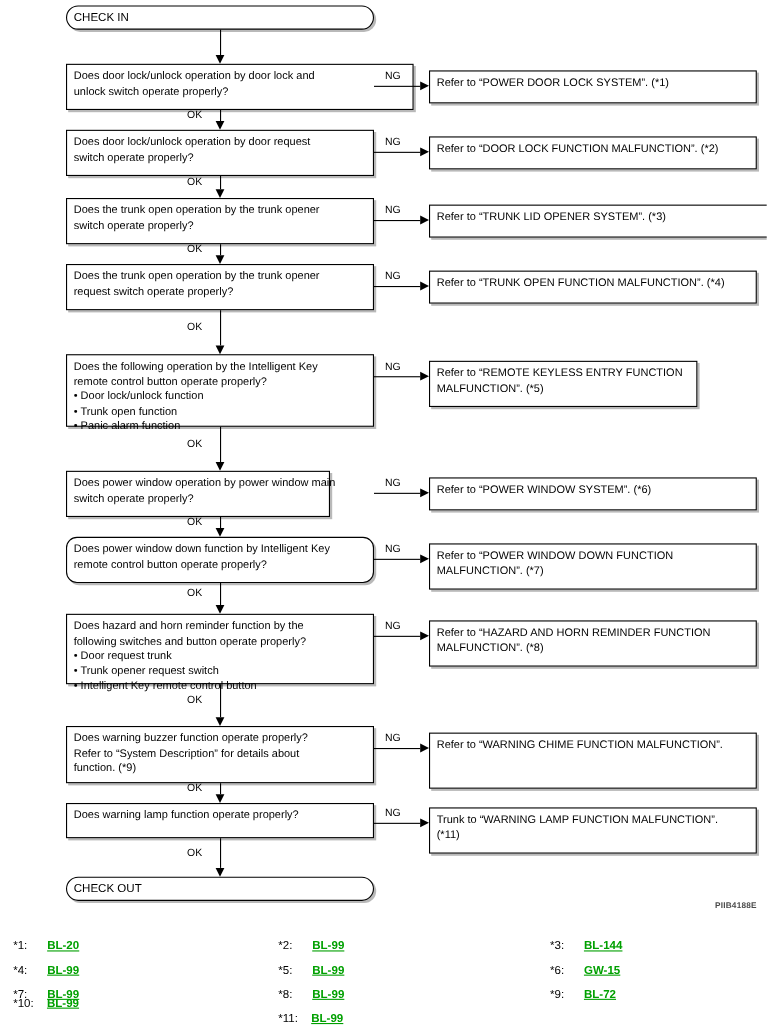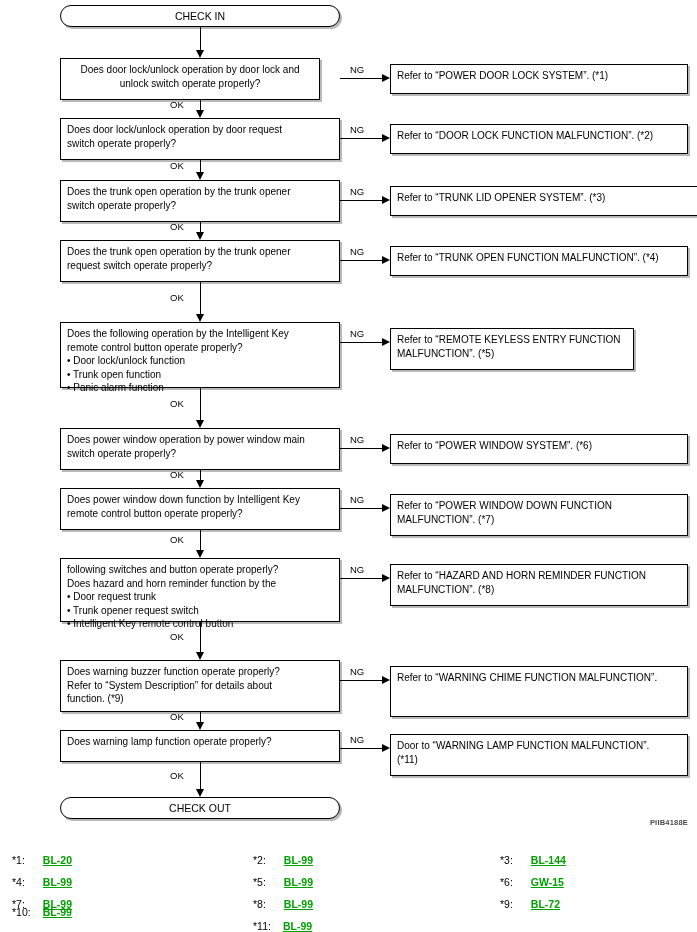--- a/index.html
+++ b/index.html
@@ -28,21 +28,20 @@
     position: absolute;
     box-sizing: border-box;
     border: 1px solid #000;
     background: #ffffff;
     box-shadow: 2px 2px 0 0 #b9b9b9;
     font-size: 10px;
     line-height: 13.5px;
     padding: 4px 6px 3px 6px;
   }
   .node.terminal {
-    text-align: center;
     padding-top: 4px;
     font-size: 10.5px;
     border-radius: 11px;
   }
   .node .line { display: block; white-space: pre; }
   .node .bullet { display: block; white-space: pre; }
 
   
   .vline {
     position: absolute;
@@ -112,21 +111,21 @@
 </head>
 <body>
 
 <div id="flow">
     <div class="node terminal" style="left: 60px; top: 5px; width: 280px; height: 22px;">
       <span class="line">CHECK IN</span>
     </div>
     <div class="node terminal" style="left: 60px; top: 797px; width: 280px; height: 22px;">
       <span class="line">CHECK OUT</span>
     </div>
-    <div class="node" style="left: 60px; top: 58px; width: 260px; height: 42px; text-align: center;">
+    <div class="node" style="left: 60px; top: 58px; width: 316px; height: 42px;">
       <span class="line">Does door lock/unlock operation by door lock and</span>
       <span class="line">unlock switch operate properly?</span>
     </div>
     <div class="node" style="left: 390px; top: 64px; width: 298px; height: 30px;">
       <span class="line">Refer to “POWER DOOR LOCK SYSTEM”. (*1)</span>
     </div>
     <div class="hline" style="left: 340px; top: 78px; width: 42px;"></div>
     <div class="arrow-right" style="left: 382px; top: 74px;"></div>
     <div class="edge-label" style="left: 350px; top: 64px;">NG</div>
     <div class="vline" style="left: 200px; top: 100px; height: 10px;"></div>
@@ -181,50 +180,50 @@
     <div class="node" style="left: 390px; top: 328px; width: 244px; height: 42px;">
       <span class="line">Refer to “REMOTE KEYLESS ENTRY FUNCTION</span>
       <span class="line">MALFUNCTION”. (*5)</span>
     </div>
     <div class="hline" style="left: 340px; top: 342px; width: 42px;"></div>
     <div class="arrow-right" style="left: 382px; top: 338px;"></div>
     <div class="edge-label" style="left: 350px; top: 328px;">NG</div>
     <div class="vline" style="left: 200px; top: 388px; height: 32px;"></div>
     <div class="arrow-down" style="left: 196px; top: 420px;"></div>
     <div class="edge-label" style="left: 170px; top: 398px;">OK</div>
-    <div class="node" style="left: 60px; top: 428px; width: 280px; height: 42px;">
+    <div class="node" style="left: 60px; top: 428px; width: 240px; height: 42px;">
       <span class="line">Does power window operation by power window main</span>
       <span class="line">switch operate properly?</span>
     </div>
     <div class="node" style="left: 390px; top: 434px; width: 298px; height: 30px;">
       <span class="line">Refer to “POWER WINDOW SYSTEM”. (*6)</span>
     </div>
     <div class="hline" style="left: 340px; top: 448px; width: 42px;"></div>
     <div class="arrow-right" style="left: 382px; top: 444px;"></div>
     <div class="edge-label" style="left: 350px; top: 434px;">NG</div>
     <div class="vline" style="left: 200px; top: 470px; height: 10px;"></div>
     <div class="arrow-down" style="left: 196px; top: 480px;"></div>
     <div class="edge-label" style="left: 170px; top: 469px;">OK</div>
-    <div class="node" style="left: 60px; top: 488px; width: 280px; height: 42px;">
+    <div class="node" style="left: 60px; top: 488px; width: 280px; height: 42px; border-radius: 10px;">
       <span class="line">Does power window down function by Intelligent Key</span>
       <span class="line">remote control button operate properly?</span>
     </div>
     <div class="node" style="left: 390px; top: 494px; width: 298px; height: 42px;">
       <span class="line">Refer to “POWER WINDOW DOWN FUNCTION</span>
       <span class="line">MALFUNCTION”. (*7)</span>
     </div>
     <div class="hline" style="left: 340px; top: 508px; width: 42px;"></div>
     <div class="arrow-right" style="left: 382px; top: 504px;"></div>
     <div class="edge-label" style="left: 350px; top: 494px;">NG</div>
     <div class="vline" style="left: 200px; top: 530px; height: 20px;"></div>
     <div class="arrow-down" style="left: 196px; top: 550px;"></div>
     <div class="edge-label" style="left: 170px; top: 534px;">OK</div>
     <div class="node" style="left: 60px; top: 558px; width: 280px; height: 64px;">
+      <span class="line">Does hazard and horn reminder function by the</span>
       <span class="line">following switches and button operate properly?</span>
-      <span class="line">Does hazard and horn reminder function by the</span>
       <span class="bullet">• Door request trunk</span>
       <span class="bullet">• Trunk opener request switch</span>
       <span class="bullet">• Intelligent Key remote control button</span>
     </div>
     <div class="node" style="left: 390px; top: 564px; width: 298px; height: 42px;">
       <span class="line">Refer to “HAZARD AND HORN REMINDER FUNCTION</span>
       <span class="line">MALFUNCTION”. (*8)</span>
     </div>
     <div class="hline" style="left: 340px; top: 578px; width: 42px;"></div>
     <div class="arrow-right" style="left: 382px; top: 574px;"></div>
@@ -243,21 +242,21 @@
     <div class="hline" style="left: 340px; top: 680px; width: 42px;"></div>
     <div class="arrow-right" style="left: 382px; top: 676px;"></div>
     <div class="edge-label" style="left: 350px; top: 666px;">NG</div>
     <div class="vline" style="left: 200px; top: 712px; height: 10px;"></div>
     <div class="arrow-down" style="left: 196px; top: 722px;"></div>
     <div class="edge-label" style="left: 170px; top: 711px;">OK</div>
     <div class="node" style="left: 60px; top: 730px; width: 280px; height: 32px;">
       <span class="line">Does warning lamp function operate properly?</span>
     </div>
     <div class="node" style="left: 390px; top: 734px; width: 298px; height: 42px;">
-      <span class="line">Door to “WARNING LAMP FUNCTION MALFUNCTION”.</span>
+      <span class="line">Trunk to “WARNING LAMP FUNCTION MALFUNCTION”.</span>
       <span class="line">(*11)</span>
     </div>
     <div class="hline" style="left: 340px; top: 748px; width: 42px;"></div>
     <div class="arrow-right" style="left: 382px; top: 744px;"></div>
     <div class="edge-label" style="left: 350px; top: 734px;">NG</div>
     <div class="vline" style="left: 200px; top: 762px; height: 27px;"></div>
     <div class="arrow-down" style="left: 196px; top: 789px;"></div>
     <div class="edge-label" style="left: 170px; top: 769.5px;">OK</div>
     <div class="vline" style="left: 200px; top: 27px; height: 23px;"></div>
     <div class="arrow-down" style="left: 196px; top: 50px;"></div>

